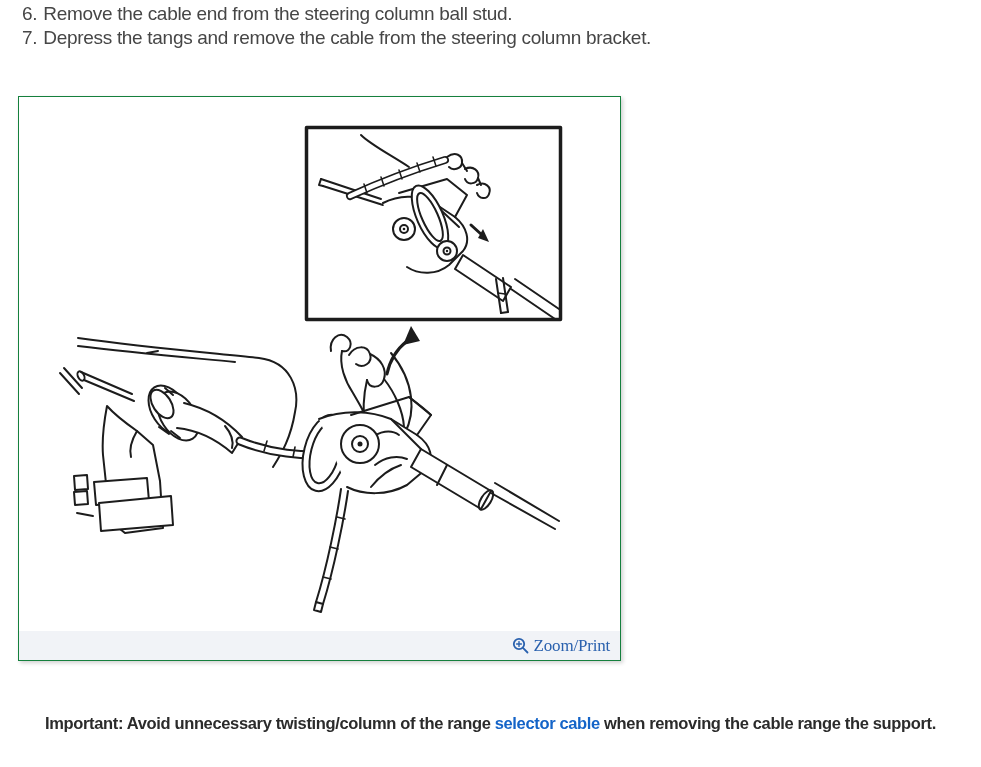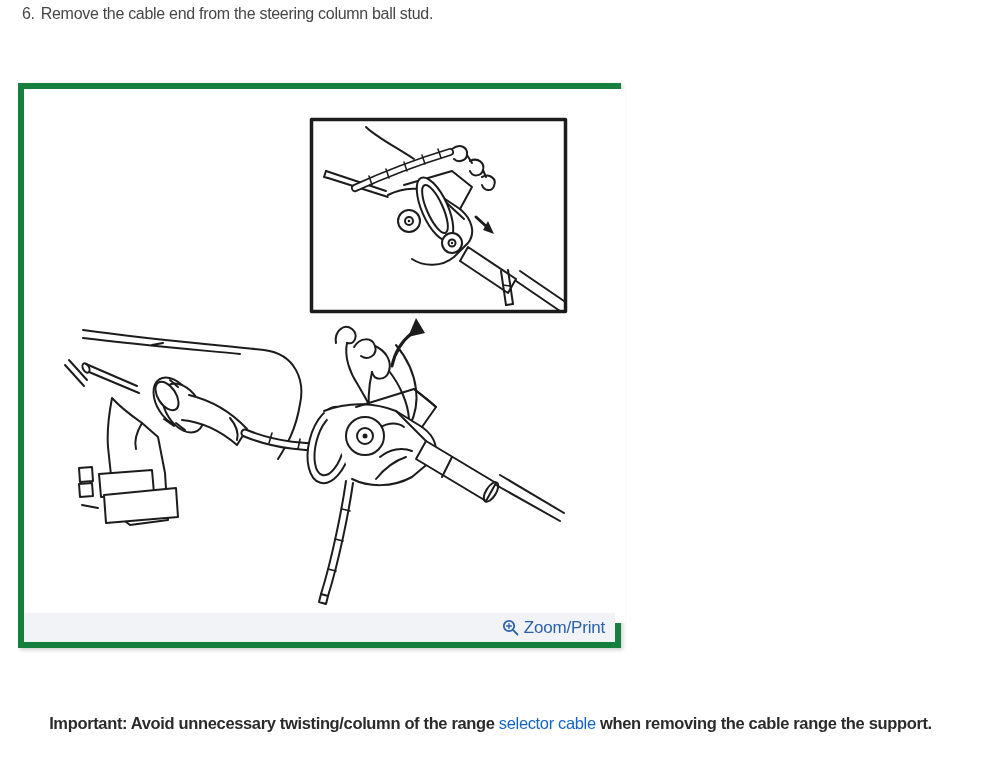--- a/index.html
+++ b/index.html
@@ -4,57 +4,61 @@
 <style>
   html,body{margin:0;padding:0;}
   body{
     width:981px;height:767px;background:#ffffff;position:relative;overflow:hidden;
     font-family:"Liberation Sans","DejaVu Sans",sans-serif;
     -webkit-font-smoothing:antialiased;
   }
   
   .steps{
     position:absolute;left:22px;top:2px;margin:0;padding:0;list-style:none;
-    color:#464646;font-size:16px;letter-spacing:-0.3px;line-height:24px;
+    color:#464646;font-size:19px;letter-spacing:-0.3px;line-height:24px;
   }
   .step{white-space:nowrap;}
   .step-num{margin-right:6px;}
   
   .figure-card{
-    position:absolute;left:18px;top:83px;width:603px;height:565px;
-    box-sizing:border-box;border:6px solid #15803d;background:#ffffff;
+    position:absolute;left:18px;top:96px;width:603px;height:565px;
+    box-sizing:border-box;border:1px solid #15803d;background:#ffffff;
     box-shadow:2px 2px 4px rgba(0,0,0,0.18);
+    font-family:Liberation Serif, serif;
   }
   .figure-art{display:block;width:601px;height:534px;}
   .figure-footer{
     position:absolute;left:0;bottom:0;width:100%;height:29px;
     background:#f1f3f7;display:flex;align-items:center;justify-content:flex-end;
     box-sizing:border-box;padding-right:10px;
   }
   .zoom-print{
     display:inline-flex;align-items:center;gap:5px;text-decoration:none;
     color:#2a61ae;font-size:17px;letter-spacing:-0.2px;cursor:pointer;
   }
   .zoom-print svg{display:block;}
   
   .important{
     position:absolute;left:0;top:714px;width:100%;margin:0;text-align:center;
     font-weight:bold;font-size:16.5px;letter-spacing:-0.35px;color:#2b2b2b;
     white-space:nowrap;
   }
-  .inline-link{color:#1464c8;text-decoration:none;font-weight:normal;cursor:pointer;}
+  .inline-link{color:#1464c8;text-decoration:none;font-weight:bold;cursor:pointer;}
 </style>
 </head>
 <body>
 
 <div>
 
   <ol class="steps">
     <li class="step">
       <span class="step-num">6.</span><span class="step-text">Remove the cable end from the steering column ball stud.</span>
+    </li>
+    <li class="step">
+      <span class="step-num">7.</span><span class="step-text">Depress the tangs and remove the cable from the steering column bracket.</span>
     </li>
   </ol>
 
   <div class="figure-card">
 
     <svg class="figure-art" viewBox="0 0 601 534" xmlns="http://www.w3.org/2000/svg">
       <rect x="0" y="0" width="601" height="534" fill="#ffffff"></rect>
       <g stroke="#1c1c1c" fill="none" stroke-width="2" stroke-linecap="round" stroke-linejoin="round">
 
         <path d="M59,241 C130,251 205,257 240,261 C272,265 281,292 276,315 C272,340 263,356 254,370"></path>

